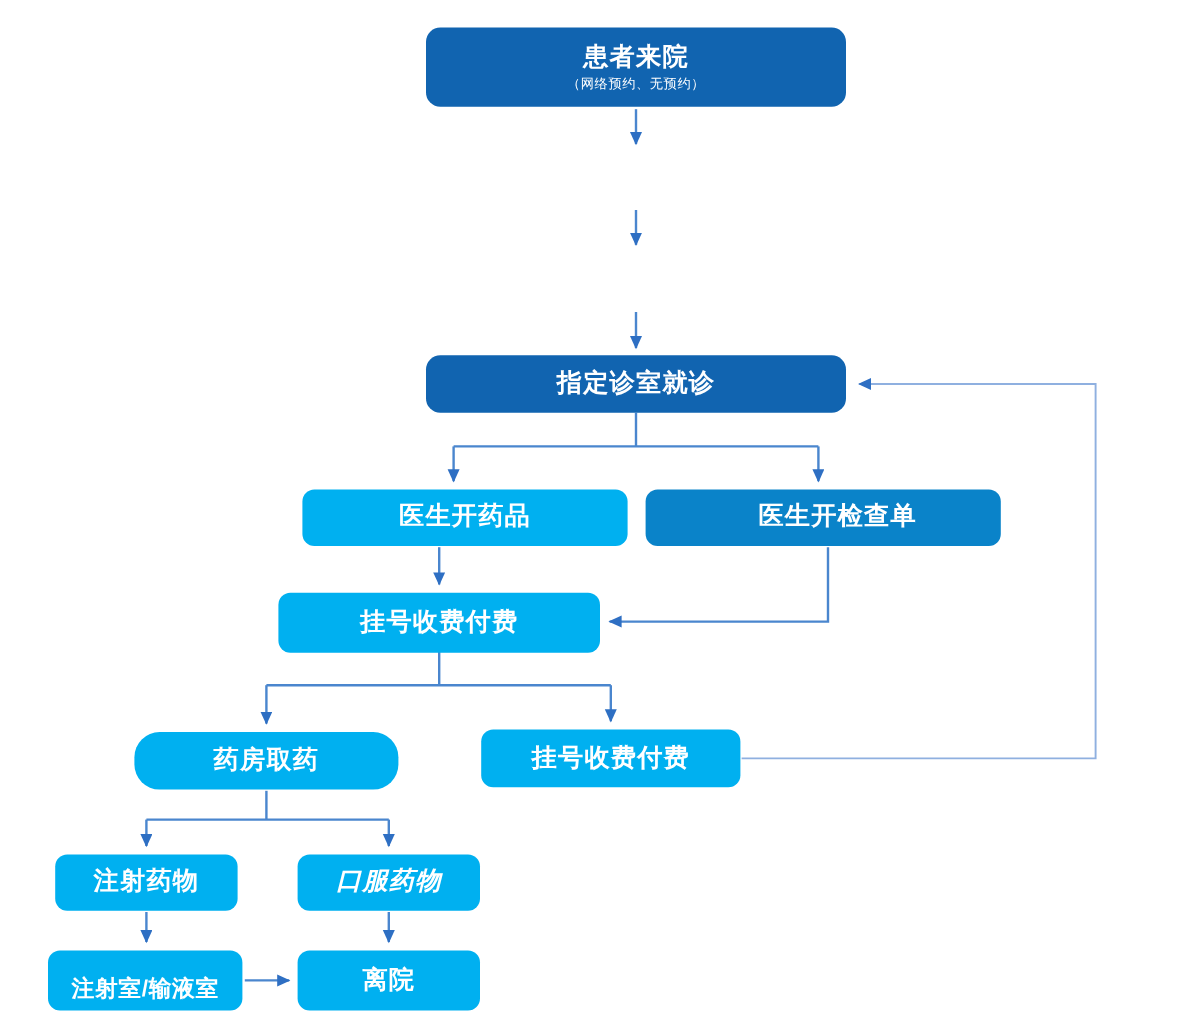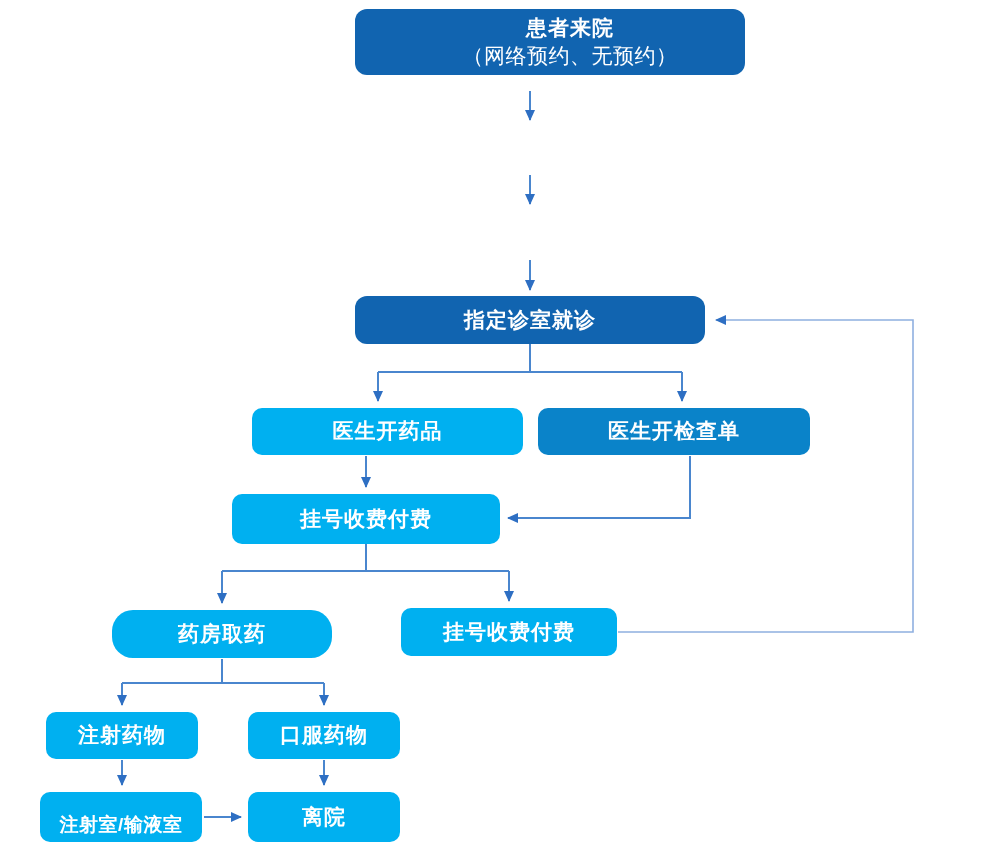--- a/index.html
+++ b/index.html
@@ -32,48 +32,48 @@
     border-radius: 10px;
     display: flex;
     flex-direction: column;
     align-items: center;
     justify-content: center;
     color: var(--text-color, #ffffff);
     text-align: center;
     line-height: 1.15;
   }
   .node.dark   { background: var(--dark-blue, #1164B0); border-radius: 12px; }
-  .node.medium { background: var(--medium-blue, #0A83C9); }
+  .node.medium { background: var(--medium-blue, #0A83C9); padding-left: 24px; }
   .node.light  { background: var(--light-blue, #00B0F0); }
   .node .label {
     font-size: 21px;
     font-weight: bold;
     letter-spacing: 1px;
     white-space: nowrap;
   }
   .node .label.small { font-size: 19px; letter-spacing: 0.5px; margin-top: 16px; }
   .node .sublabel {
-    font-size: 21px;
+    font-size: 11px;
     font-weight: normal;
     letter-spacing: 0.5px;
     margin-top: 4px;
     white-space: nowrap;
   }
   
-  #n-patient        { left: 355px; top:  9px; width: 350px; height: 66px; padding-left: 40px; }
+  #n-patient        { left: 355px; top:  23px; width: 350px; height: 66px; }
   #n-triage         { left: 355px; top: 125px; width: 350px; height: 48px; }
   #n-register       { left: 355px; top: 210px; width: 350px; height: 48px; }
   #n-consult        { left: 355px; top: 296px; width: 350px; height: 48px; }
   #n-prescribe      { left: 252px; top: 408px; width: 271px; height: 47px; }
   #n-order-exam     { left: 538px; top: 408px; width: 272px; height: 47px; }
   #n-pay            { left: 232px; top: 494px; width: 268px; height: 50px; }
   #n-pharmacy       { left: 112px; top: 610px; width: 220px; height: 48px; border-radius: 21px; }
   #n-medtech        { left: 401px; top: 608px; width: 216px; height: 48px; }
   #n-injection      { left:  46px; top: 712px; width: 152px; height: 47px; }
-  #n-oral           { left: 248px; top: 712px; width: 152px; height: 47px; }
+  #n-oral           { left: 248px; top: 712px; width: 152px; height: 47px; font-style: italic; }
   #n-injection-room { left:  40px; top: 792px; width: 162px; height: 50px; }
   #n-leave          { left: 248px; top: 792px; width: 152px; height: 50px; }
 </style>
 </head>
 <body>
 
 <div class="stage">
 
   <svg class="connector-layer" viewBox="0 0 996 863" xmlns="http://www.w3.org/2000/svg">
     <defs>

